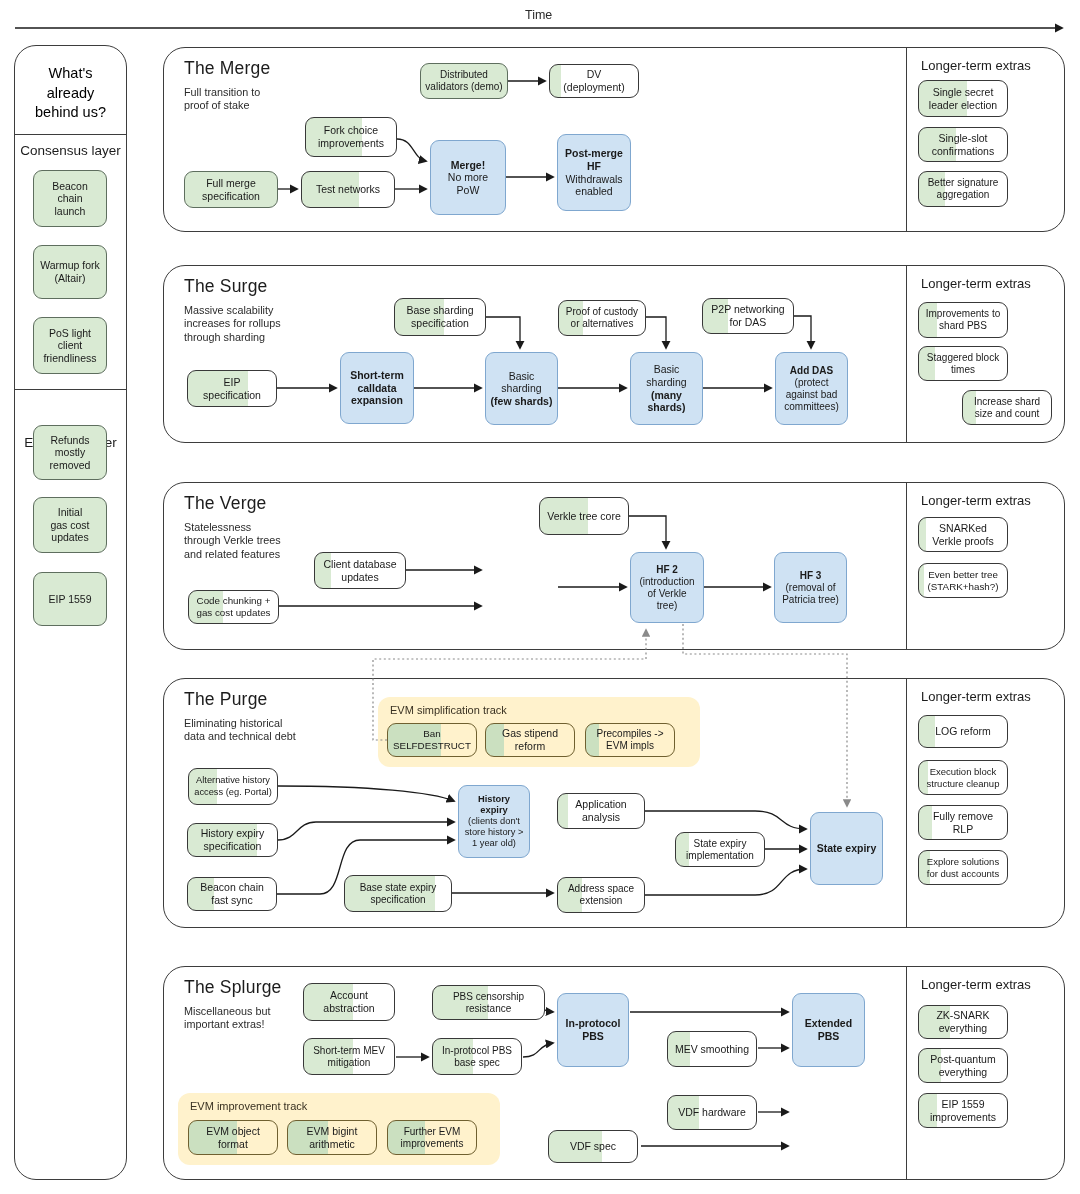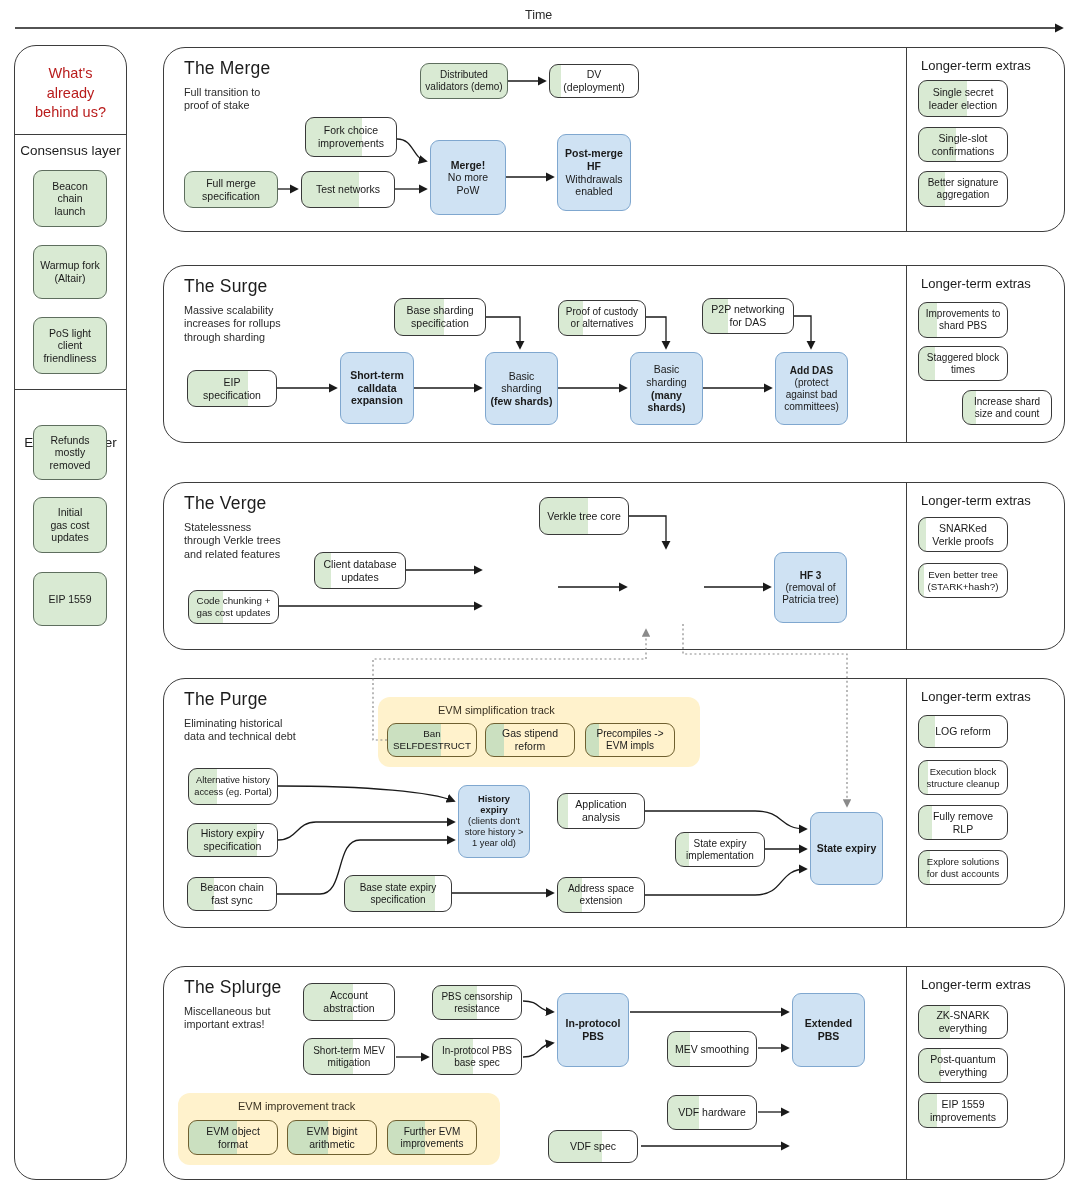--- a/index.html
+++ b/index.html
@@ -10,35 +10,35 @@
   .abs{position:absolute;box-sizing:border-box;}
   
   .section{position:absolute;box-sizing:border-box;border:1.6px solid #3d3d3d;border-radius:22px;background:#fff;}
   .section .vdiv{position:absolute;top:0;bottom:0;width:0;border-left:1.4px solid #3d3d3d;}
   .section-title{position:absolute;left:20px;top:10px;font-size:17.5px;letter-spacing:.2px;color:#1c1c1c;}
   .section-sub{position:absolute;left:20px;top:38px;font-size:10.8px;line-height:1.25;color:#2b2b2b;white-space:pre-line;width:140px;}
   .extras-title{position:absolute;font-size:13px;color:#1c1c1c;}
   
   .sidebar{position:absolute;border:1.6px solid #3d3d3d;border-radius:22px;background:#fff;}
   .sidebar .hdiv{position:absolute;left:0;right:0;height:0;border-top:1.4px solid #3d3d3d;}
-  .sidebar-title{position:absolute;left:0;right:0;text-align:center;font-size:14.5px;line-height:1.35;white-space:pre-line;color:#b91c1c;}
+  .sidebar-title{position:absolute;left:0;right:0;text-align:center;font-size:14.5px;line-height:1.35;white-space:pre-line;color:#000000;}
   .layer-label{position:absolute;left:0;right:0;text-align:center;font-size:13.5px;color:#1c1c1c;}
   
   .node{position:absolute;box-sizing:border-box;border-radius:9px;display:flex;flex-direction:column;
         align-items:center;justify-content:center;text-align:center;font-size:10.5px;line-height:1.2;
         color:#1a1a1a;padding:2px 3px;}
   .node .ln{display:block;}
   .node .b{font-weight:bold;}
   .node.green{background:#d9ead3;border:1.4px solid #5e6e5e;}
   .node.part{border:1.4px solid #383838;background:linear-gradient(90deg,#d9ead3 var(--p),#ffffff var(--p));}
   .node.blue{background:#cfe2f3;border:1.4px solid #7fa7cf;}
   .node.ypart{border:1.4px solid #6f6030;background:linear-gradient(90deg,#cbe0c0 var(--p),#fff2cc var(--p));}
   
   .ypanel{position:absolute;background:#fff2cc;border-radius:12px;}
-  .ypanel-label{position:absolute;font-size:11px;color:#3a3222;margin-left:48px;}
+  .ypanel-label{position:absolute;font-size:11px;color:#3a3222;}
   
   .time-label{position:absolute;font-size:12.5px;color:#2b2b2b;}
   svg.edges{position:absolute;left:0;top:0;pointer-events:none;}
 </style>
 </head>
 <body>
 
 <div id="stage">
 
   <div class="time-label" style="left:525px;top:8px;">Time</div>
@@ -261,20 +261,26 @@
       <span class="ln">Verkle tree core</span>
     </div>
     <div class="node part" style="left: 314px; top: 552px; width: 92px; height: 37px; --p: 18%;">
       <span class="ln">Client database</span>
       <span class="ln">updates</span>
     </div>
     <div class="node part" style="left: 188px; top: 590px; width: 91px; height: 34px; --p: 38%; font-size: 9.8px;">
       <span class="ln">Code chunking +</span>
       <span class="ln">gas cost updates</span>
     </div>
+    <div class="node blue" style="left: 630px; top: 552px; width: 74px; height: 71px; font-size: 10px;">
+      <span class="ln b">HF 2</span>
+      <span class="ln">(introduction</span>
+      <span class="ln">of Verkle</span>
+      <span class="ln">tree)</span>
+    </div>
     <div class="node blue" style="left: 774px; top: 552px; width: 73px; height: 71px; font-size: 10px;">
       <span class="ln b">HF 3</span>
       <span class="ln">(removal of</span>
       <span class="ln">Patricia tree)</span>
     </div>
     <div class="node part" style="left: 918px; top: 517px; width: 90px; height: 35px; --p: 8%;">
       <span class="ln">SNARKed</span>
       <span class="ln">Verkle proofs</span>
     </div>
     <div class="node part" style="left: 918px; top: 563px; width: 90px; height: 35px; --p: 6%; font-size: 9.8px;">
@@ -343,21 +349,21 @@
       <span class="ln">RLP</span>
     </div>
     <div class="node part" style="left: 918px; top: 850px; width: 90px; height: 35px; --p: 12%; font-size: 9.5px;">
       <span class="ln">Explore solutions</span>
       <span class="ln">for dust accounts</span>
     </div>
     <div class="node part" style="left: 303px; top: 983px; width: 92px; height: 38px; --p: 55%;">
       <span class="ln">Account</span>
       <span class="ln">abstraction</span>
     </div>
-    <div class="node part" style="left: 432px; top: 985px; width: 90px; height: 35px; --p: 50%; font-size: 10px;">
+    <div class="node part" style="left: 432px; top: 985px; width: 113px; height: 35px; --p: 50%; font-size: 10px;">
       <span class="ln">PBS censorship</span>
       <span class="ln">resistance</span>
     </div>
     <div class="node blue" style="left: 557px; top: 993px; width: 72px; height: 74px;">
       <span class="ln b">In-protocol</span>
       <span class="ln b">PBS</span>
     </div>
     <div class="node part" style="left: 303px; top: 1038px; width: 92px; height: 37px; --p: 55%; font-size: 10px;">
       <span class="ln">Short-term MEV</span>
       <span class="ln">mitigation</span>

